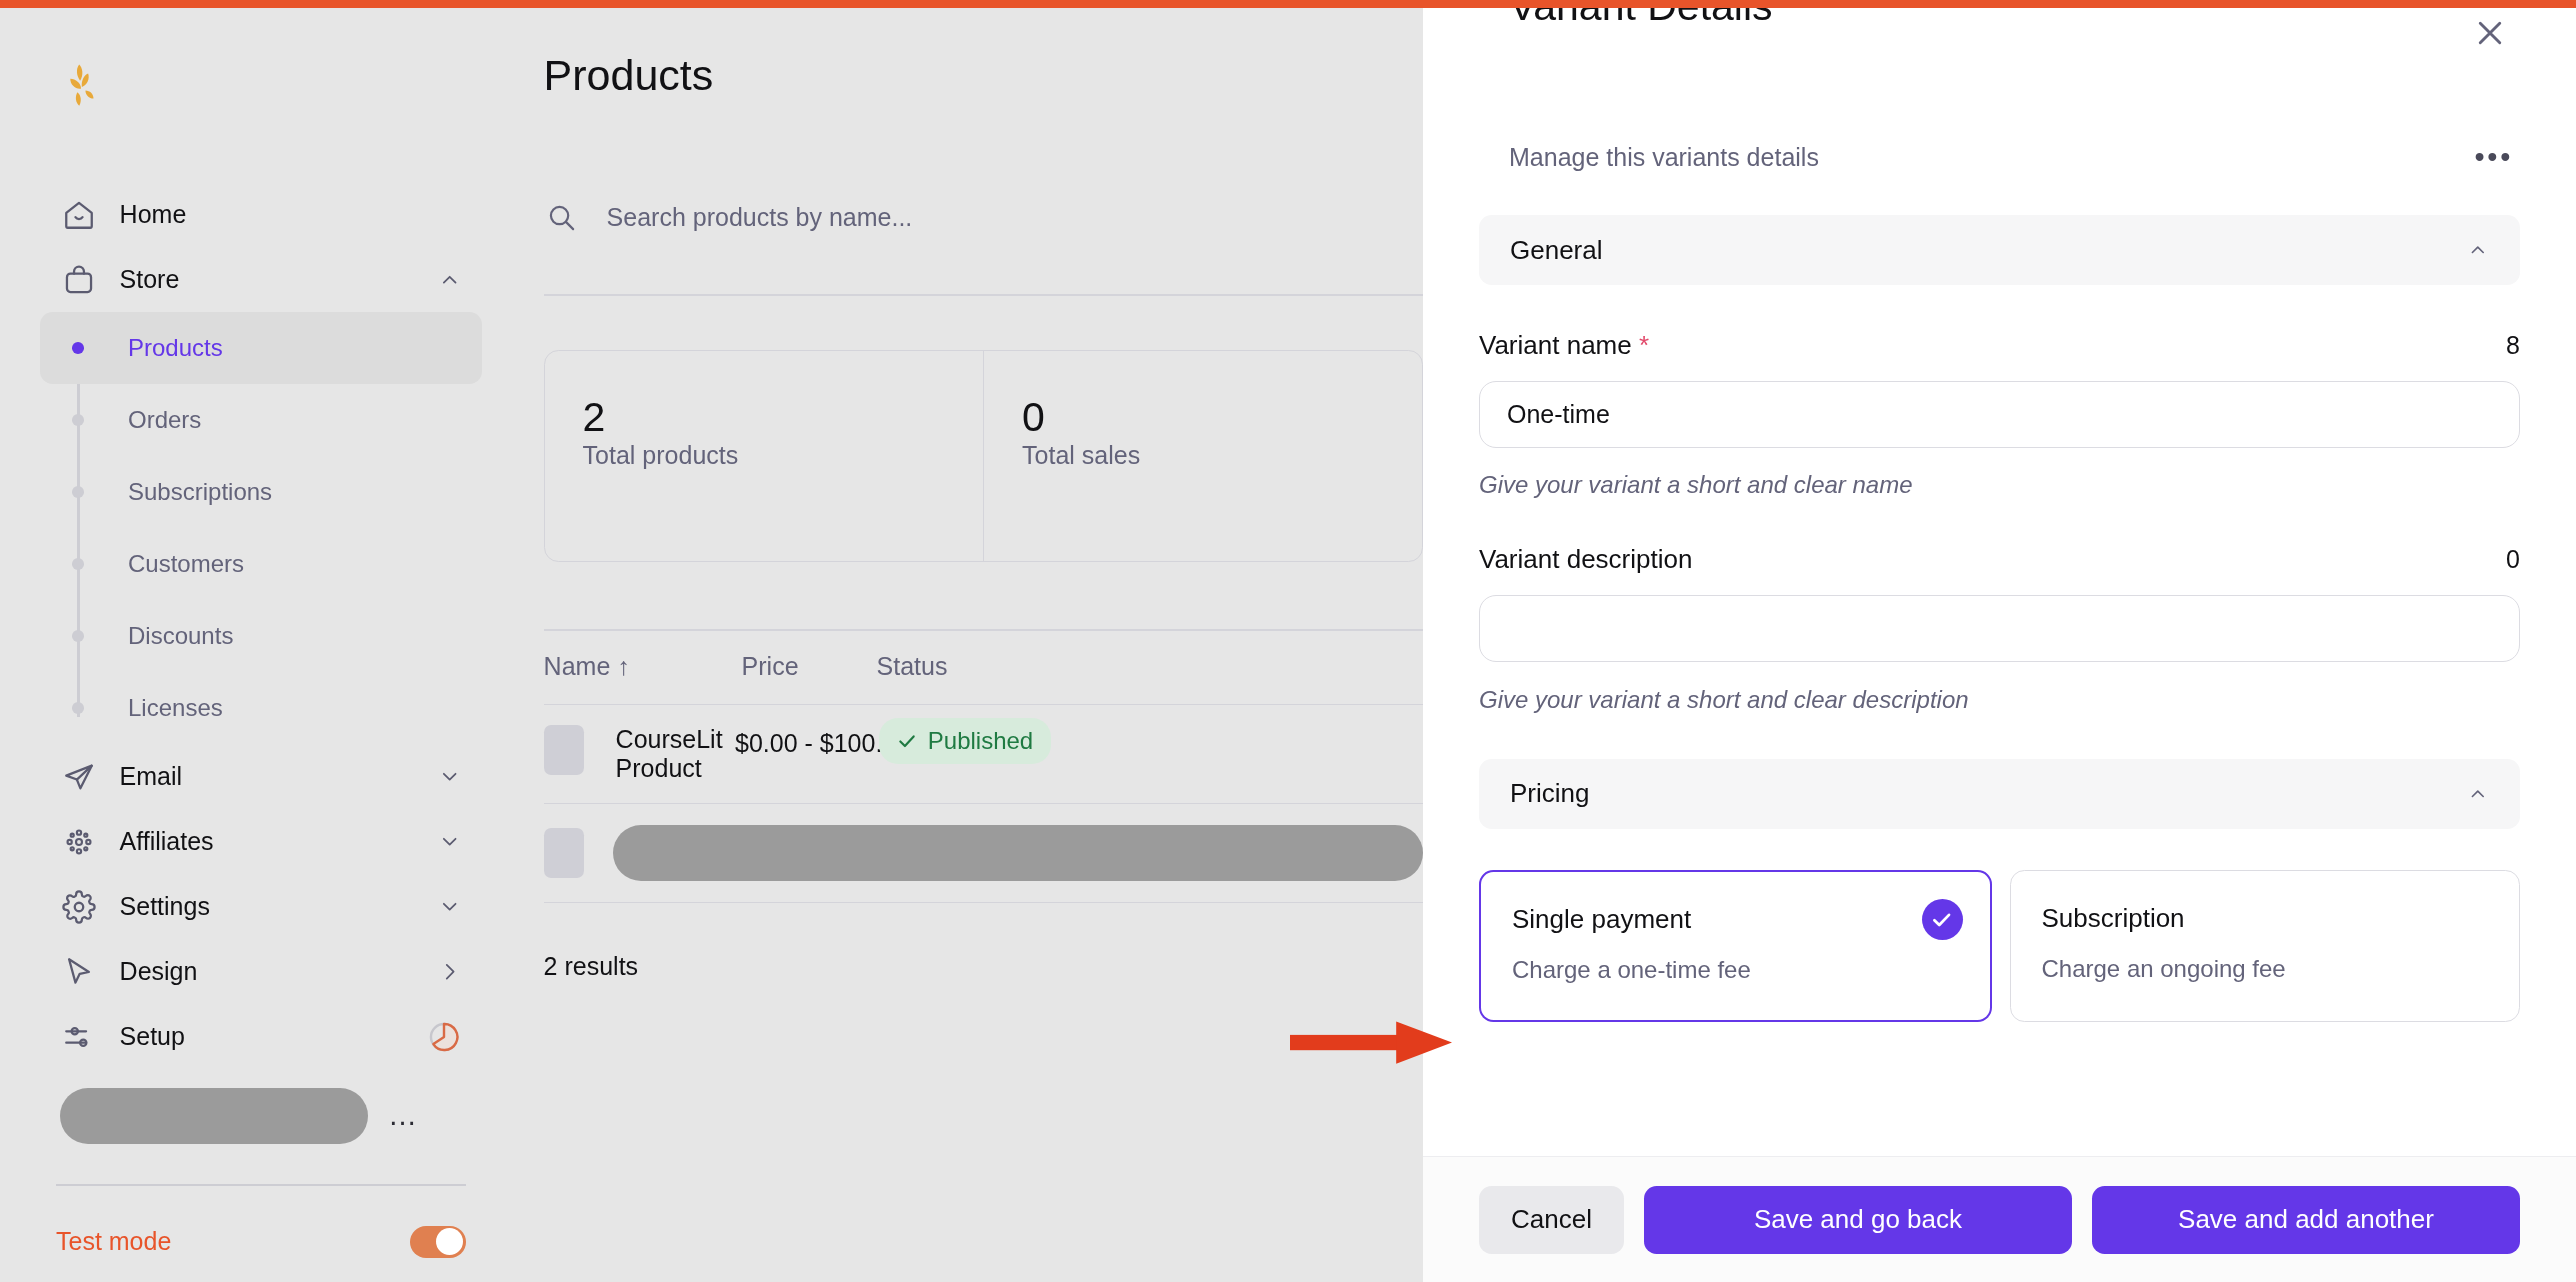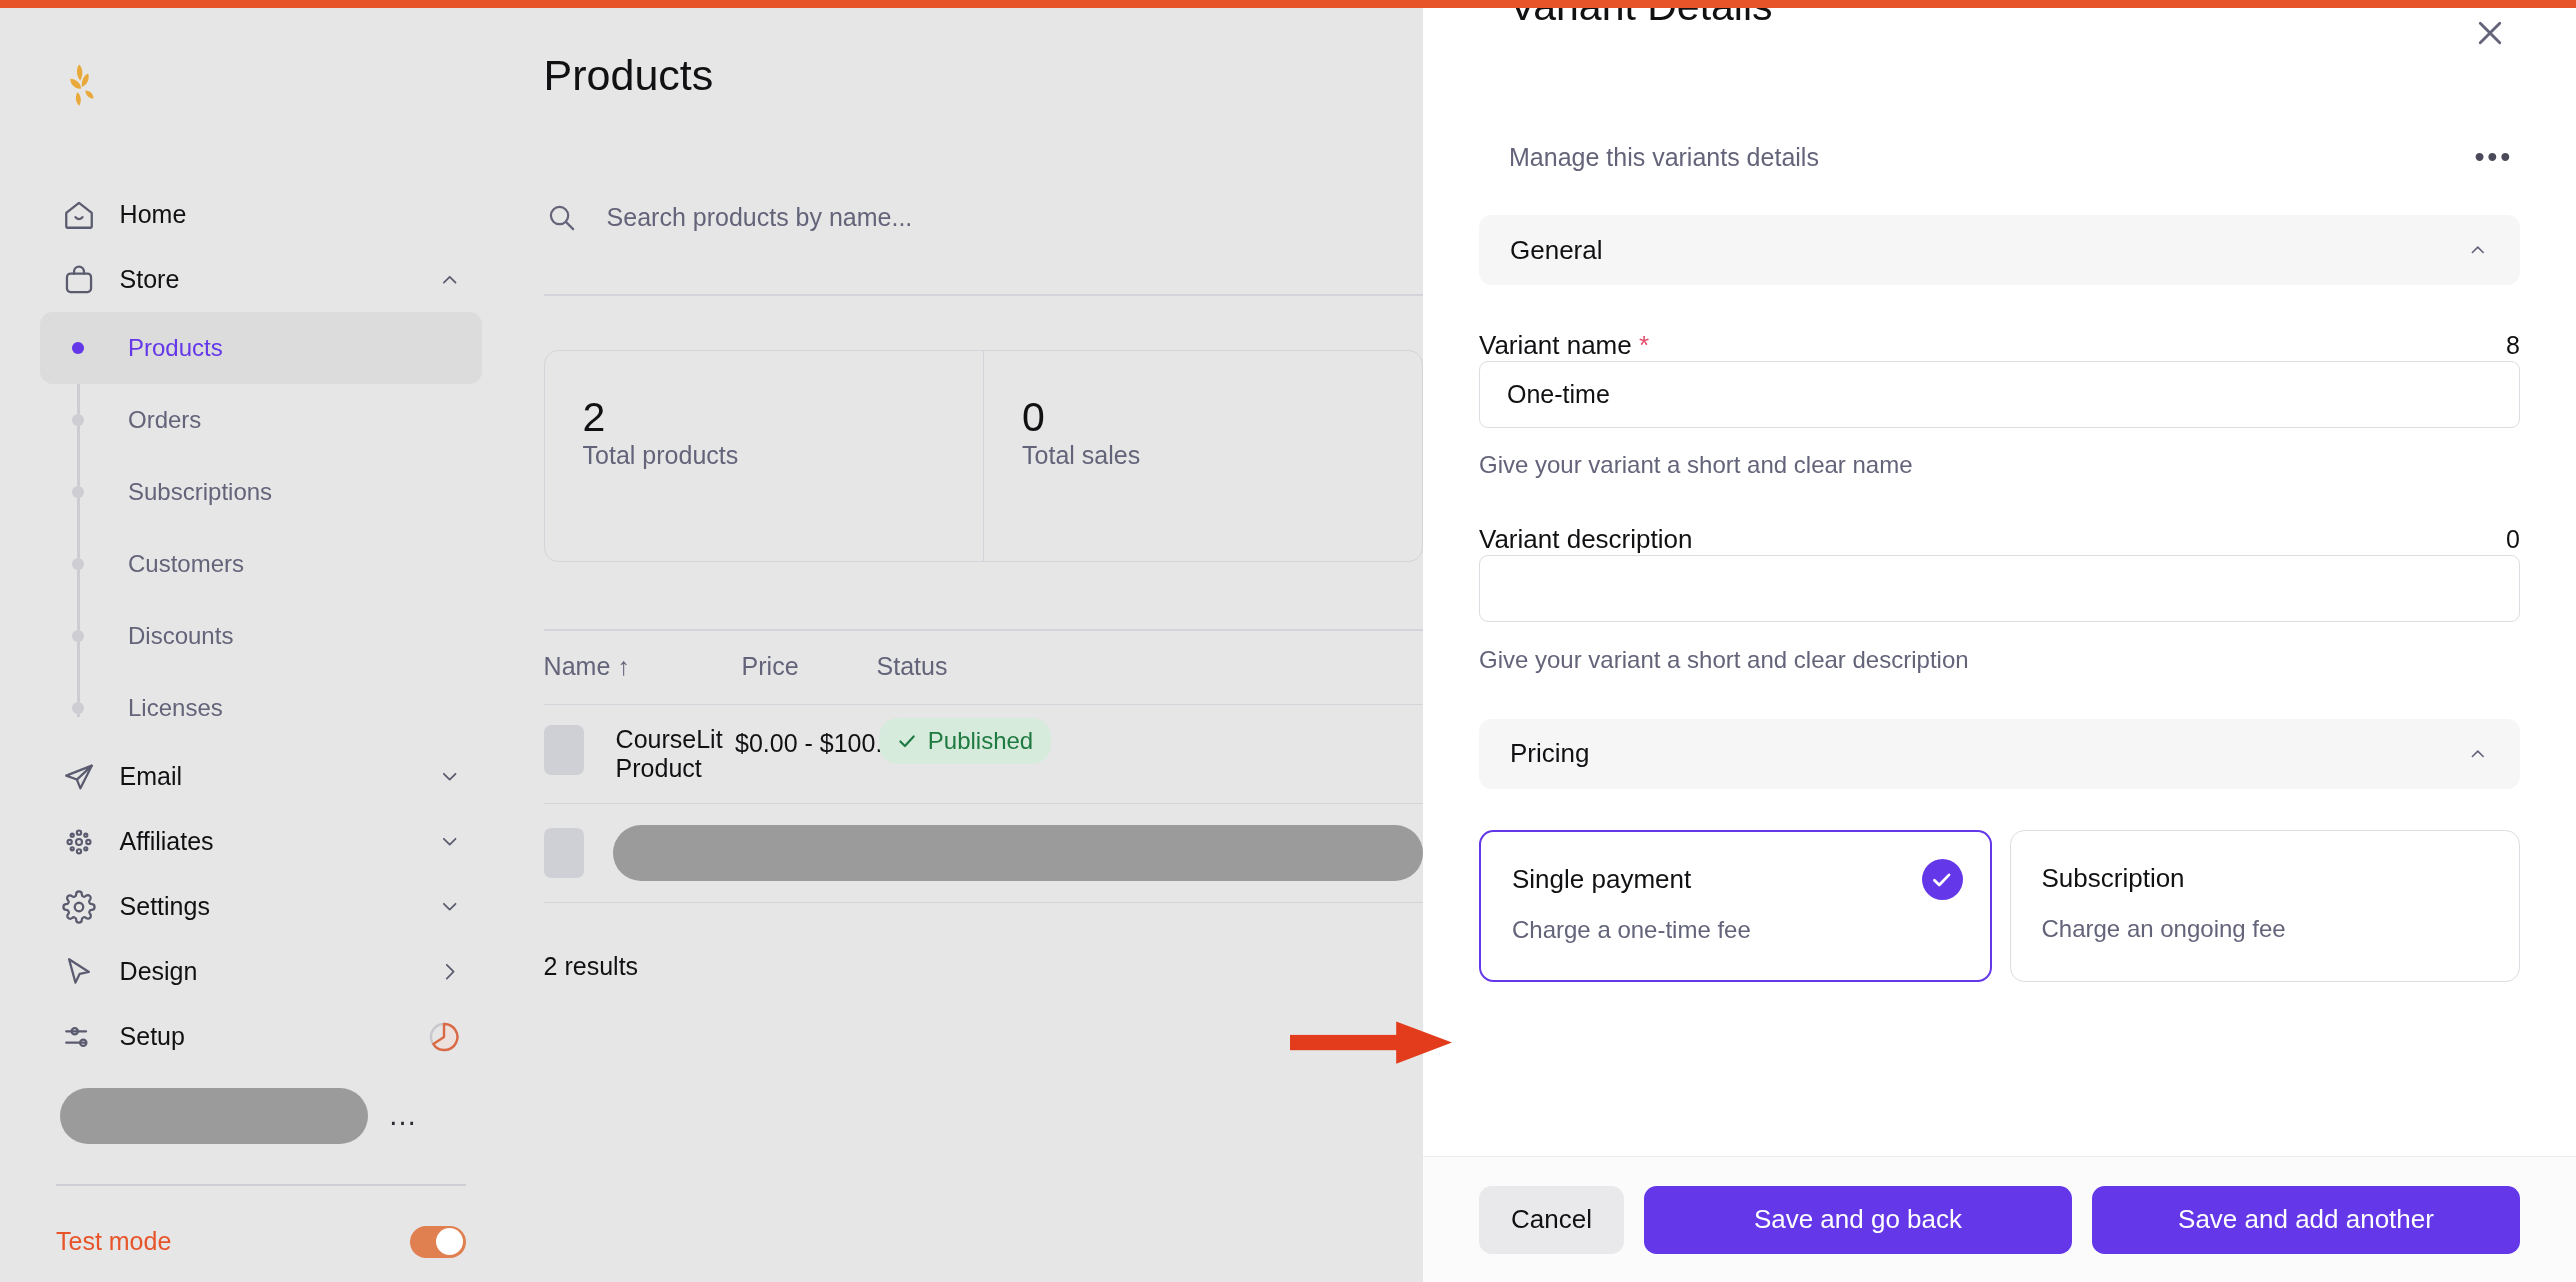--- a/index.html
+++ b/index.html
@@ -154,25 +154,25 @@
   }
   .section-head .stitle { font-size: 26px; color: #111114; }
   .section-head .schev { margin-left: auto; width: 23.4px; height: 23.4px; display: flex; align-items: center; justify-content: center; }
 
   .field { margin-top: 45px; }
   .field-label-row { display: flex; align-items: baseline; }
   .field-label { font-size: 26px; color: #111114; }
   .req { color: #e24a6b; margin-left: 7.2px; font-size: 26px; }
   .counter { margin-left: auto; font-size: 25px; color: #111114; }
   .input {
-    height: 67px; border: 1.8px solid #dcdce2; border-radius: 9px;
+    margin-top: 20px; height: 67px; border: 1.8px solid #dcdce2; border-radius: 17px;
     display: flex; align-items: center; padding: 0 27px; background: #fff;
   }
   .input .val { font-size: 25px; color: #111114; }
-  .helper { margin-top: 23.4px; font-size: 24px; color: #63637a; }
+  .helper { margin-top: 23.4px; font-size: 24px; color: #63637a; font-style: italic; }
 
   .pricing-cards { display: flex; gap: 18px; margin-top: 41px; }
   .pcard {
     flex: 1; border: 1.8px solid #dcdce2; border-radius: 14.4px;
     padding: 32px 31px 36px; position: relative; cursor: pointer; background: #fff;
   }
   .pcard.selected { border: 2.7px solid #6437e8; }
   .pcard .ptitle { font-size: 26px; color: #111114; }
   .pcard .pdesc { margin-top: 21.6px; font-size: 24px; color: #63637a; }
   .pcheck {

